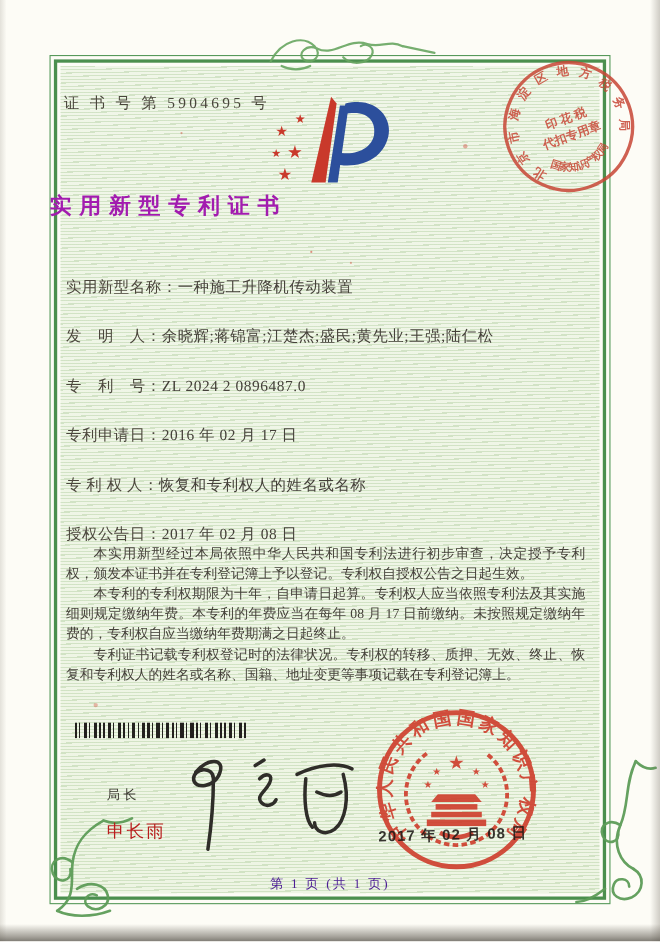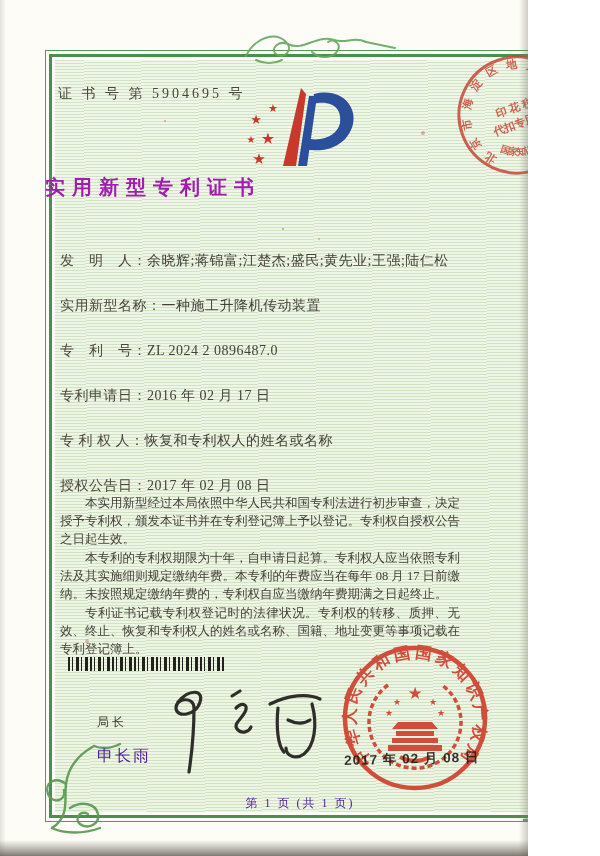--- a/index.html
+++ b/index.html
@@ -1,17 +1,17 @@
 <!DOCTYPE html>
 <html><head>
 <meta charset="utf-8">
 <style>
   html,body{margin:0;padding:0;}
   .page{
-    position:relative;width:528px;height:856px;overflow:hidden;
+    position:relative;width:600px;height:856px;overflow:hidden;
     background:#fdfcf6;
     font-family:"Liberation Serif","DejaVu Serif",serif;
   }
   
   .shadow-bottom{position:absolute;left:0;right:0;bottom:0;height:16px;
     background:linear-gradient(to bottom,rgba(90,85,76,0),rgba(99,94,85,.55) 70%,rgba(82,78,70,.75));}
   .shadow-right{position:absolute;top:0;bottom:0;right:0;width:9px;
     background:linear-gradient(to right,rgba(90,85,76,0),rgba(120,114,104,.35));}
   .shadow-left{position:absolute;top:0;bottom:0;left:0;width:6px;
     background:linear-gradient(to left,rgba(90,85,76,0),rgba(150,145,135,.25));}
@@ -47,21 +47,21 @@
 
   .barcode{position:absolute;left:68px;top:657px;width:157px;height:14px;
     background:repeating-linear-gradient(90deg,
       #23211e 0 2px, transparent 2px 4px,
       #23211e 4px 5px, transparent 5px 8px,
       #23211e 8px 11px, transparent 11px 13px,
       #23211e 13px 14px, transparent 14px 17px,
       #23211e 17px 20px, transparent 20px 22px);}
 
   .director-title{position:absolute;left:97px;top:714px;font-size:12px;color:#3b3831;letter-spacing:3px;font-family:"Liberation Sans","DejaVu Sans",sans-serif;}
-  .director-name{position:absolute;left:97px;top:746px;font-size:16px;color:#4c1d95;letter-spacing:2px;font-family:Liberation Serif, serif;}
+  .director-name{position:absolute;left:97px;top:746px;font-size:16px;color:#b91c1c;letter-spacing:2px;font-family:Liberation Serif, serif;}
   .signature{position:absolute;left:148px;top:676px;}
 
   .seal{position:absolute;left:340px;top:643px;}
   .seal-date{position:absolute;left:344px;top:750px;width:160px;font-size:13.5px;font-weight:bold;
     color:rgba(28,25,22,.88);letter-spacing:1px;transform:rotate(-1.5deg);
     font-family:"Liberation Sans","DejaVu Sans",sans-serif;}
 
   .tax-stamp{position:absolute;left:452px;top:50px;transform:rotate(-20deg);opacity:.85;}
 
   .footer{position:absolute;left:45px;width:510px;top:795px;text-align:center;
@@ -124,24 +124,24 @@
       <text x="8" y="57" font-size="10">★</text>
       <text x="25" y="58" font-size="16">★</text>
       <text x="16" y="78" font-size="15">★</text>
     </g>
   </svg>
 
   <div class="title">实用新型专利证书</div>
 
   <div class="fields">
     <div class="field-row">
+      <span class="f-label">实用新型名称：</span><span class="f-value">一种施工升降机传动装置</span>
+    </div>
+    <div class="field-row">
       <span class="f-label">发　明　人：</span><span class="f-value">余晓辉;蒋锦富;江楚杰;盛民;黄先业;王强;陆仁松</span>
-    </div>
-    <div class="field-row">
-      <span class="f-label">实用新型名称：</span><span class="f-value">一种施工升降机传动装置</span>
     </div>
     <div class="field-row">
       <span class="f-label">专　利　号：</span><span class="f-value">ZL 2024 2 0896487.0</span>
     </div>
     <div class="field-row">
       <span class="f-label">专利申请日：</span><span class="f-value">2016 年 02 月 17 日</span>
     </div>
     <div class="field-row">
       <span class="f-label">专 利 权 人：</span><span class="f-value">恢复和专利权人的姓名或名称</span>
     </div>

